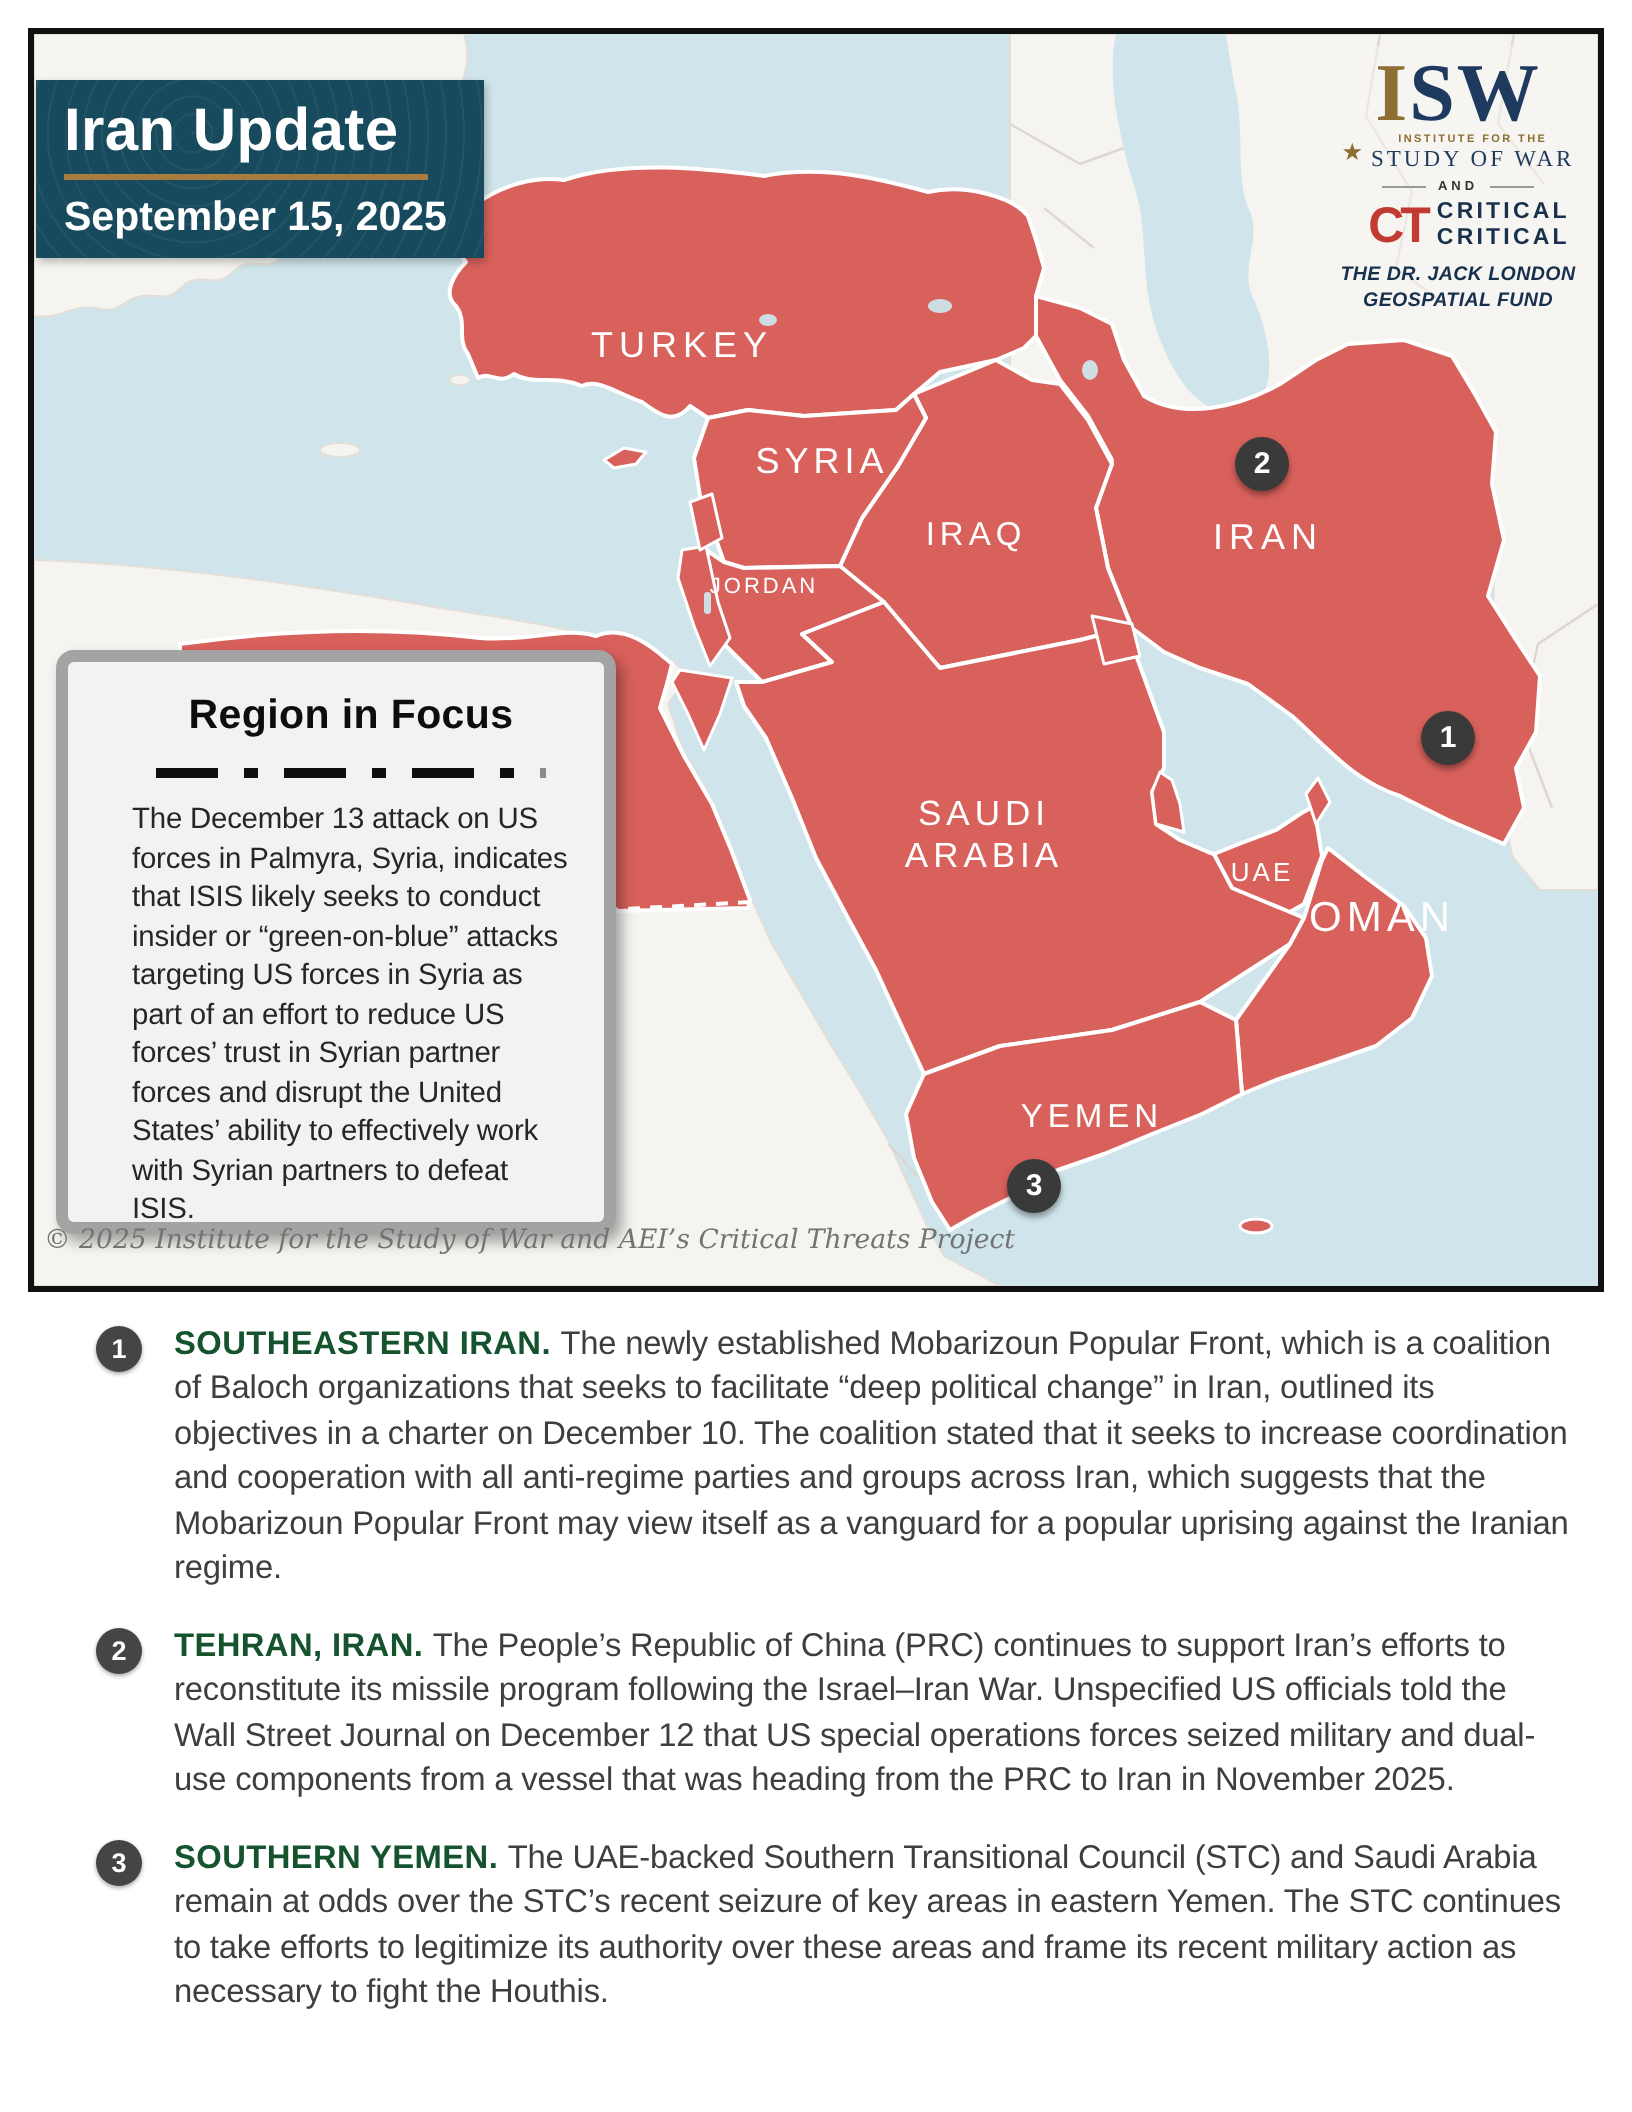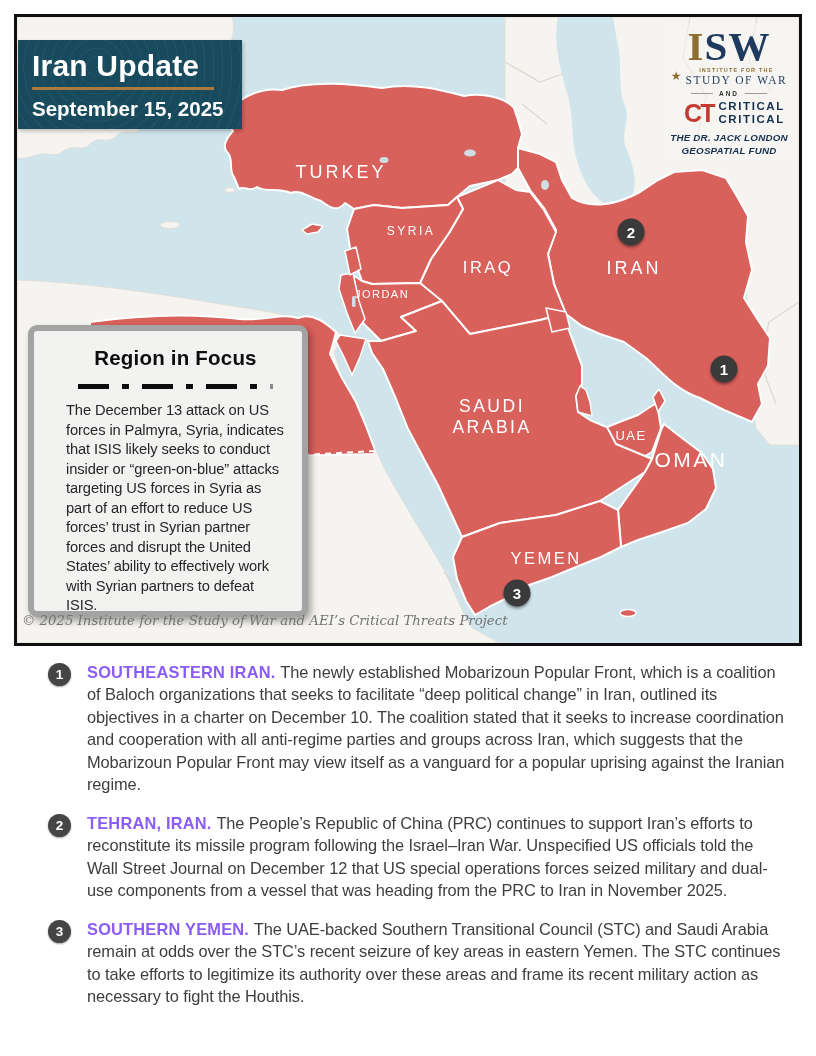--- a/index.html
+++ b/index.html
@@ -70,21 +70,21 @@
      box-shadow:0 2px 3px rgba(0,0,0,.4);}
 
   
   .sections{position:absolute;left:48px;top:661px;width:740px;}
   .section{display:flex;gap:16px;margin-bottom:16px;}
   .bullet{flex:none;width:23px;height:23px;border-radius:50%;background:#454545;
      color:#fff;font-weight:700;font-size:13.5px;display:flex;align-items:center;
      justify-content:center;margin-top:2px;box-shadow:0 1px 2px rgba(0,0,0,.35);}
   .section p{margin:0;width:698px;font-size:16.4px;line-height:1.37;color:#3e3e3e;
      letter-spacing:-.1px;}
-  .section p b{color:#8b5cf6;font-weight:800;letter-spacing:.2px;text-align:center;}
+  .section p b{color:#14532d;font-weight:800;letter-spacing:.2px;text-align:center;}
 </style>
 </head>
 <body>
 
 <div class="map-frame">
 
   <svg width="782" height="626" viewBox="17 17 782 626">
 
     <rect x="17" y="17" width="782" height="626" fill="#CFE4EB"></rect>
 
@@ -134,21 +134,21 @@
     <g fill="#CFE4EB" opacity="0.95">
       <ellipse cx="470" cy="153" rx="6" ry="3.5"></ellipse>
       <ellipse cx="384" cy="160" rx="4.5" ry="3"></ellipse>
       <ellipse cx="545" cy="185" rx="4" ry="5"></ellipse>
       <rect x="352" y="296" width="3.5" height="11" rx="1.5"></rect>
     </g>
   </svg>
 
   <div class="overlay">
       <div class="map-label" style="left: 324px; top: 156px; font-size: 18px; letter-spacing: 3px;">TURKEY</div>
-      <div class="map-label" style="left: 394px; top: 214px; font-size: 12px; letter-spacing: 2.5px;">SYRIA</div>
+      <div class="map-label" style="left: 394px; top: 214px; font-size: 18px; letter-spacing: 2.5px;">SYRIA</div>
       <div class="map-label" style="left: 471px; top: 251px; font-size: 16.5px; letter-spacing: 2.5px;">IRAQ</div>
       <div class="map-label" style="left: 365px; top: 277px; font-size: 11px; letter-spacing: 1.5px;">JORDAN</div>
       <div class="map-label" style="left: 617px; top: 252px; font-size: 18px; letter-spacing: 3px;">IRAN</div>
       <div class="map-label" style="left: 475px; top: 400px; font-size: 17.5px; letter-spacing: 2.5px;">SAUDI
 ARABIA</div>
       <div class="map-label" style="left: 614px; top: 419px; font-size: 13px; letter-spacing: 1.5px;">UAE</div>
       <div class="map-label" style="left: 674px; top: 443px; font-size: 21px; letter-spacing: 2.5px;">OMAN</div>
       <div class="map-label" style="left: 529px; top: 542px; font-size: 16.5px; letter-spacing: 2.5px;">YEMEN</div>
     </div>
   <div class="overlay">

